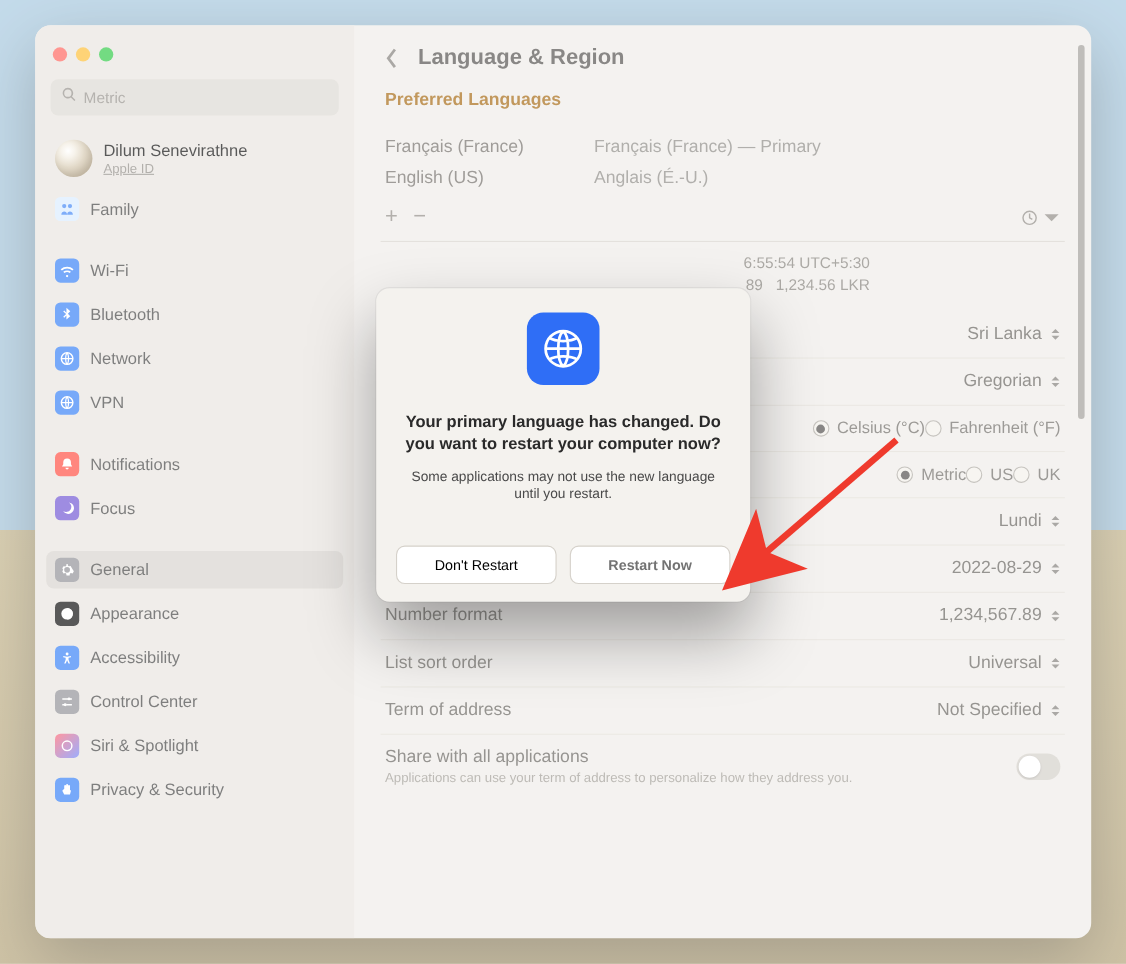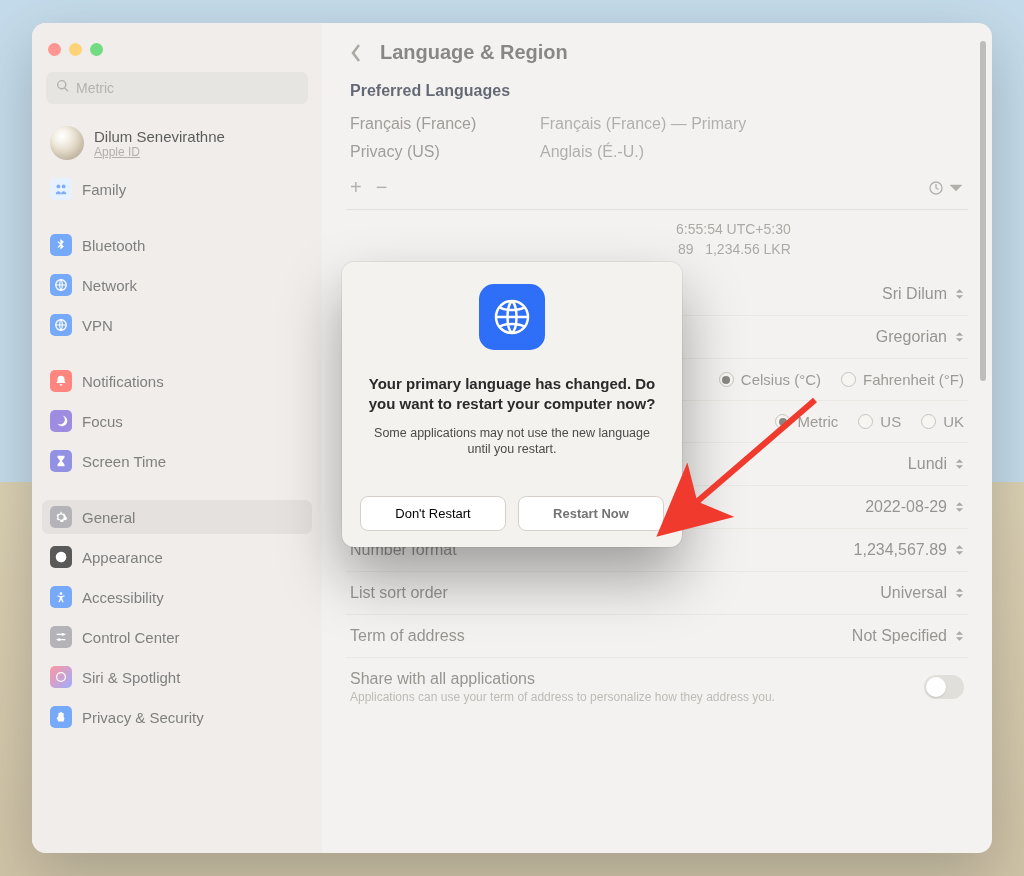--- a/index.html
+++ b/index.html
@@ -36,39 +36,39 @@
   .ic-purple{background:#6b4fd2;} .ic-indigo{background:#5856d6;} .ic-black{background:#000;}
   .ic-family{background:#d9ecff; color:#3b82f6;} .ic-family svg{fill:#3b82f6;}
   .ic-gradient{background:linear-gradient(135deg,#ff5f6d,#6a82fb);}
 
   
   .main { flex:1; padding:18px 24px 0 24px; color:#3a3a3a; position:relative; }
   .titlebar{ display:flex; align-items:center; gap:14px; margin-bottom:18px;}
   .back{ width:20px;height:20px; display:flex;align-items:center;justify-content:center; color:#7d7a75;}
   .back svg{width:12px;height:20px;stroke:#7d7a75; fill:none; stroke-width:2.5;}
   .title{ font-size:20px; font-weight:600; color:#4a4845;}
-  .section-label{ font-size:16px; font-weight:600; color:#0f172a; margin:8px 0 10px 4px;}
+  .section-label{ font-size:16px; font-weight:600; color:#a16207; margin:8px 0 20px 4px;}
   .lang-row{ display:flex; padding:5px 4px; font-size:16px; color:#6c6863;}
   .lang-row .l{ width:190px; }
   .lang-row .r{ color:#878580;}
   .toolbar{ display:flex; align-items:center; gap:14px; padding:10px 4px 4px 4px; color:#8a8680; font-size:20px; justify-content:space-between;}
   .toolbar .left{display:flex;gap:14px;}
   .toolbar .right{display:flex;align-items:center;gap:4px;}
   .toolbar svg{width:16px;height:16px;fill:#8a8680;}
   .hr{ height:1px;background:#d6d2cb; margin:6px 0;}
   .sample-block{ display:flex; gap:28px; margin-left:330px; margin-top:10px; font-size:14px; color:#7f7b75;}
   .sample-block .col{ text-align:right; line-height:1.4;}
 
   .setting-row{ display:flex; align-items:center; justify-content:space-between; padding:12px 4px; font-size:16px; color:#5e5b56;}
   .setting-row + .setting-row { border-top:1px solid #e0dcd5; }
   .setting-row .label{ }
   .value-chevs{ display:flex; align-items:center; gap:8px; color:#5e5b56;}
   .chevs{ display:flex; flex-direction:column; line-height:0.5; font-size:9px; color:#7d7a75;}
   .chevs svg{width:9px;height:6px;fill:#7d7a75; display:block;}
-  .radios{ display:flex; gap:20px; align-items:center; font-size:15px; color:#686560;}
+  .radios{ display:flex; align-items:center; font-size:15px; color:#686560;}
   .radio{ display:flex; align-items:center; gap:7px;}
   .rdot{ width:15px;height:15px;border-radius:50%; border:1.5px solid #a8a49d; background:#f3f0ea; display:inline-flex;align-items:center;justify-content:center;}
   .rdot.sel::after{content:"";width:8px;height:8px;border-radius:50%;background:#4a4845;}
   .share-row .sub{ font-size:12px;color:#9a968f; margin-top:2px;}
   .toggle{ width:40px;height:24px;border-radius:12px;background:#d2cec7; position:relative;}
   .toggle::after{content:"";position:absolute; left:2px; top:2px; width:20px;height:20px;border-radius:50%;background:#fff;box-shadow:0 1px 2px rgba(0,0,0,0.2);}
 
   
   .dialog-backdrop{ position:absolute; inset:0; display:flex; align-items:flex-start; justify-content:center; z-index:100;}
   .dialog{ margin-top:262px; width:340px; background:#f4f2ee; border-radius:12px; box-shadow:0 30px 60px rgba(0,0,0,0.35), 0 0 0 1px rgba(0,0,0,0.05); padding:22px 18px 16px 18px; text-align:center; position:relative;}
@@ -117,20 +117,28 @@
             <circle cx="11" cy="5" r="2.2"></circle>
             <path d="M2 14c0-2 1.5-3.3 3-3.3S8 12 8 14zM8 14c0-2 1.5-3.3 3-3.3s3 1.3 3 3.3z"></path>
           </svg>
         </span>
       <span>Family</span>
     </div>
     <div class="sgap"></div>
     <div class="side-item">
       <span class="sicon ic-blue">
           <svg viewBox="0 0 16 16">
+            <path d="M8 12.5a1.2 1.2 0 110 2.4 1.2 1.2 0 010-2.4zM4 9.3a6 6 0 018 0l-1.3 1.3a4 4 0 00-5.4 0zM1.3 6.6a10 10 0 0113.4 0l-1.3 1.3a8 8 0 00-10.8 0z"></path>
+          </svg>
+        </span>
+      <span>Wi-Fi</span>
+    </div>
+    <div class="side-item">
+      <span class="sicon ic-blue">
+          <svg viewBox="0 0 16 16">
             <path d="M7.3 1l4 3.4L8.8 7l2.5 2.6-4 3.4V8.9L5 11.3 4 10.3 7 7.5 4 4.7 5 3.7l2.3 2.4z"></path>
           </svg>
         </span>
       <span>Bluetooth</span>
     </div>
     <div class="side-item">
       <span class="sicon ic-blue">
           <svg viewBox="0 0 16 16">
             <circle cx="8" cy="8" r="6" fill="none" stroke="#fff" stroke-width="1.5"></circle>
             <path d="M2 8h12M8 2c2 2 2 10 0 12M8 2c-2 2-2 10 0 12" stroke="#fff" stroke-width="1.2" fill="none"></path>
@@ -156,28 +164,20 @@
         </span>
       <span>Notifications</span>
     </div>
     <div class="side-item">
       <span class="sicon ic-purple">
           <svg viewBox="0 0 16 16">
             <path d="M10 2a6 6 0 11-6 9 5 5 0 006-9z"></path>
           </svg>
         </span>
       <span>Focus</span>
-    </div>
-    <div class="side-item">
-      <span class="sicon ic-indigo">
-          <svg viewBox="0 0 16 16">
-            <path d="M4 2h8v2l-3 4 3 4v2H4v-2l3-4-3-4z"></path>
-          </svg>
-        </span>
-      <span>Screen Time</span>
     </div>
     <div class="sgap"></div>
     <div class="side-item selected">
       <span class="sicon ic-grey">
           <svg viewBox="0 0 16 16">
             <path d="M8 5a3 3 0 100 6 3 3 0 000-6zm6 3l1 1.6-1.3 2.2-1.8-.4a5 5 0 01-1 .6l-.3 1.8H7.4l-.3-1.8a5 5 0 01-1-.6l-1.8.4L3 9.6 4 8l-1-1.6 1.3-2.2 1.8.4a5 5 0 011-.6L7.4 2h1.2l.3 1.8a5 5 0 011 .6l1.8-.4L13 6.4z"></path>
           </svg>
         </span>
       <span>General</span>
     </div>
@@ -236,21 +236,21 @@
         </span>
       <span class="title">Language &amp; Region</span>
     </div>
 
     <div class="section-label">Preferred Languages</div>
     <div class="lang-row">
       <span class="l">Français (France)</span>
       <span class="r">Français (France) — Primary</span>
     </div>
     <div class="lang-row">
-      <span class="l">Privacy (US)</span>
+      <span class="l">English (US)</span>
       <span class="r">Anglais (É.-U.)</span>
     </div>
     <div class="toolbar">
       <div class="left">
         <span>+</span>
         <span>−</span>
       </div>
       <div class="right">
         <svg viewBox="0 0 16 16">
             <circle cx="8" cy="8" r="6" fill="none" stroke="#8a8680" stroke-width="1.3"></circle>
@@ -268,21 +268,21 @@
         <div>6:55:54 UTC+5:30</div>
         <div><span>89</span>&nbsp;&nbsp;&nbsp;<span>1,234.56 LKR</span></div>
       </div>
     </div>
 
     <div style="height:14px"></div>
 
     <div class="setting-row">
       <span class="label"></span>
       <span class="value-chevs">
-          <span>Sri Dilum</span>
+          <span>Sri Lanka</span>
           <span class="chevs">
             <svg viewBox="0 0 10 6">
               <path d="M1 5l4-4 4 4"></path>
             </svg>
             <svg viewBox="0 0 10 6">
               <path d="M1 1l4 4 4-4"></path>
             </svg>
           </span>
         </span>
     </div>

